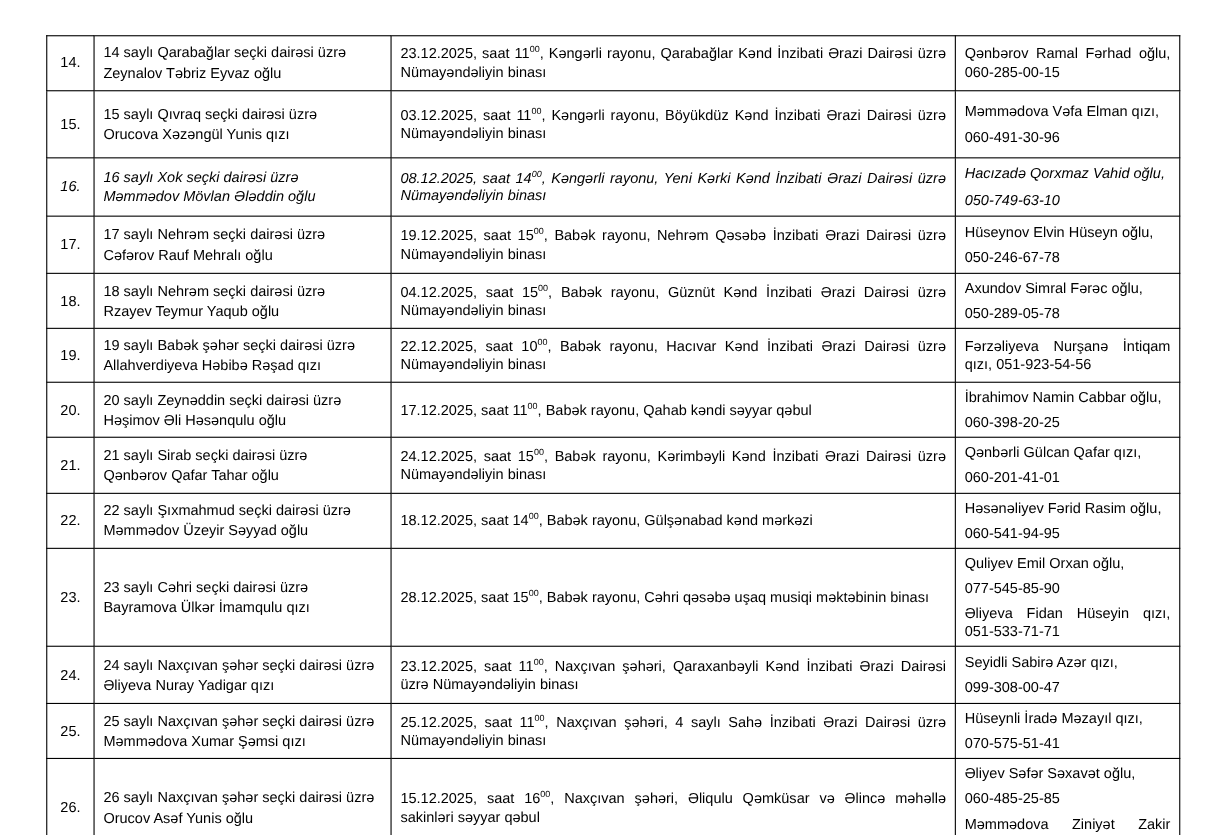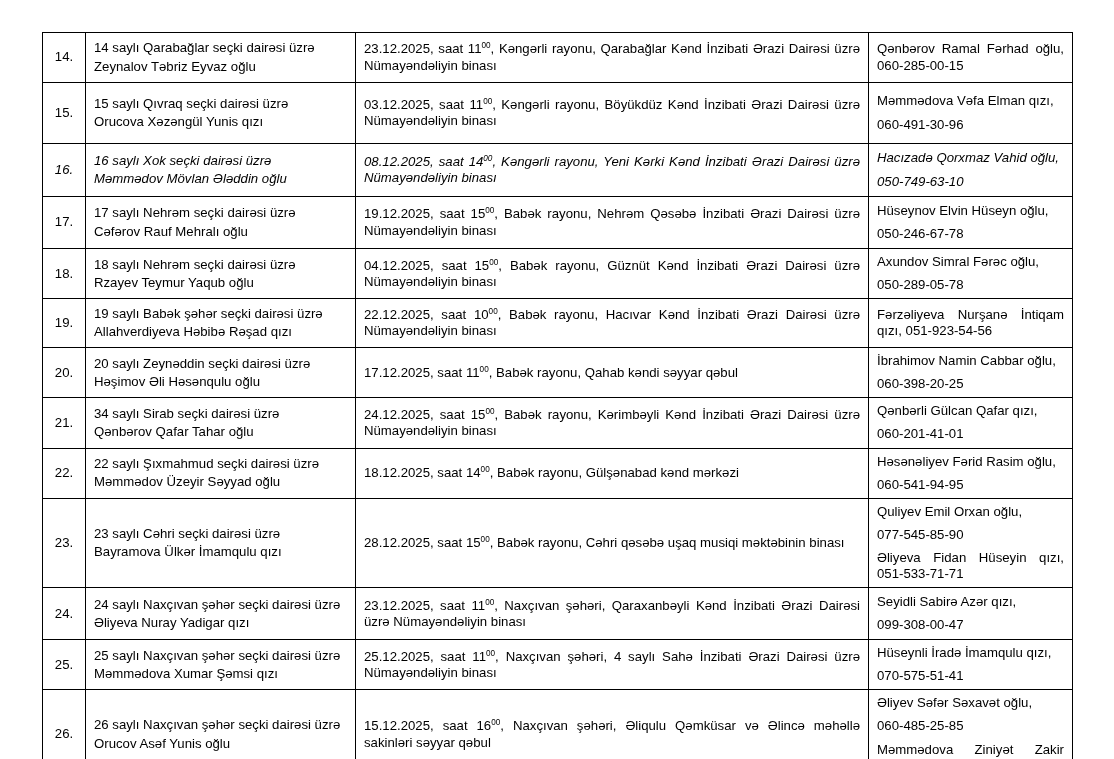--- a/index.html
+++ b/index.html
@@ -160,21 +160,21 @@
       <span>17.12.2025, saat 11</span><sup class="sup">00</sup><span>, Babək rayonu, Qahab kəndi  səyyar qəbul</span>
     </td>
     <td class="c-contact">
             <div class="para">İbrahimov Namin Cabbar oğlu,</div>
             <div class="para">060-398-20-25</div>
           </td>
   </tr>
         <tr class="row">
     <td class="c-num"><span>21.</span></td>
     <td class="c-district">
-      <div class="para">34 saylı Sirab seçki dairəsi üzrə</div>
+      <div class="para">21 saylı Sirab seçki dairəsi üzrə</div>
       <div class="para">Qənbərov Qafar Tahar oğlu</div>
     </td>
     <td class="c-schedule">
       <span>24.12.2025, saat 15</span><sup class="sup">00</sup><span>, Babək rayonu, Kərimbəyli Kənd İnzibati Ərazi Dairəsi üzrə Nümayəndəliyin binası</span>
     </td>
     <td class="c-contact">
             <div class="para">Qənbərli Gülcan Qafar qızı,</div>
             <div class="para">060-201-41-01</div>
           </td>
   </tr>
@@ -224,21 +224,21 @@
         <tr class="row">
     <td class="c-num"><span>25.</span></td>
     <td class="c-district">
       <div class="para">25 saylı Naxçıvan şəhər seçki dairəsi üzrə</div>
       <div class="para">Məmmədova Xumar Şəmsi qızı</div>
     </td>
     <td class="c-schedule">
       <span>25.12.2025, saat 11</span><sup class="sup">00</sup><span>, Naxçıvan şəhəri, 4 saylı Sahə İnzibati Ərazi Dairəsi üzrə Nümayəndəliyin binası</span>
     </td>
     <td class="c-contact">
-            <div class="para">Hüseynli İradə İmamqulu qızı,</div>
+            <div class="para">Hüseynli İradə Məzayıl qızı,</div>
             <div class="para">070-575-51-41</div>
           </td>
   </tr>
         <tr class="row">
     <td class="c-num"><span>26.</span></td>
     <td class="c-district">
       <div class="para">26 saylı Naxçıvan şəhər seçki dairəsi üzrə</div>
       <div class="para">Orucov Asəf Yunis oğlu</div>
     </td>
     <td class="c-schedule">

